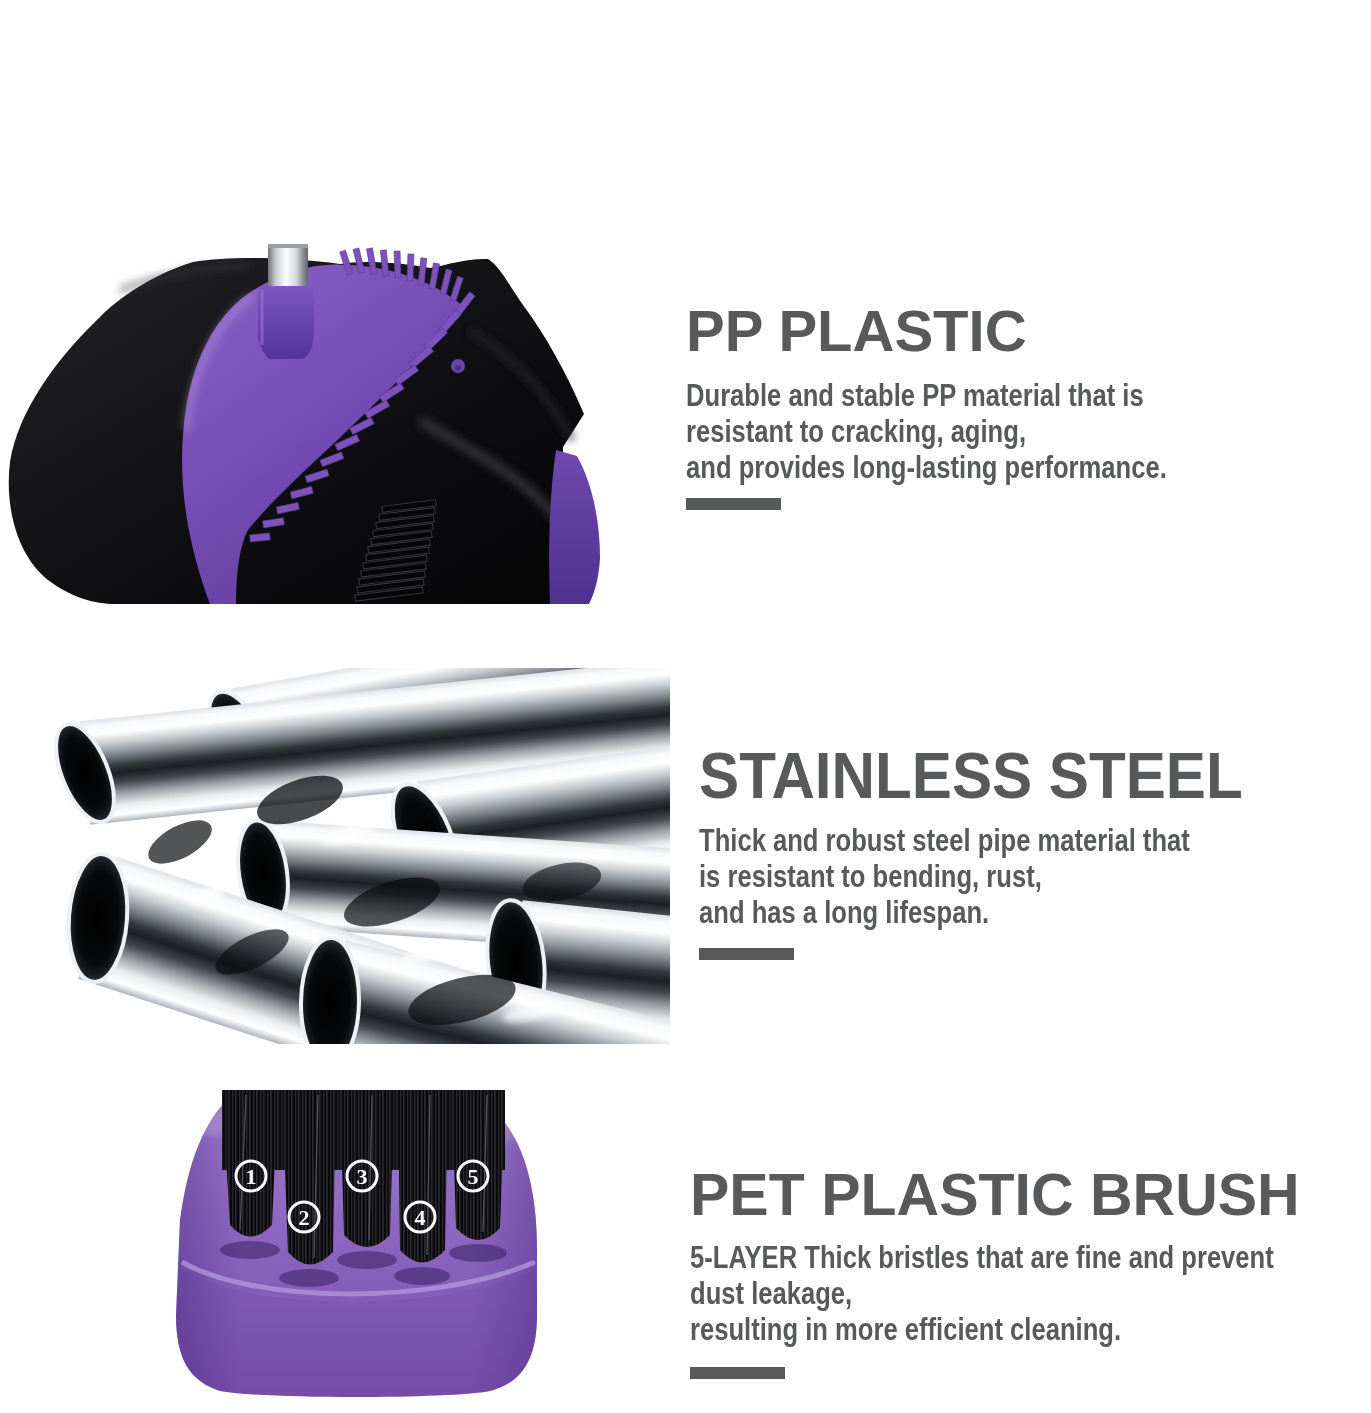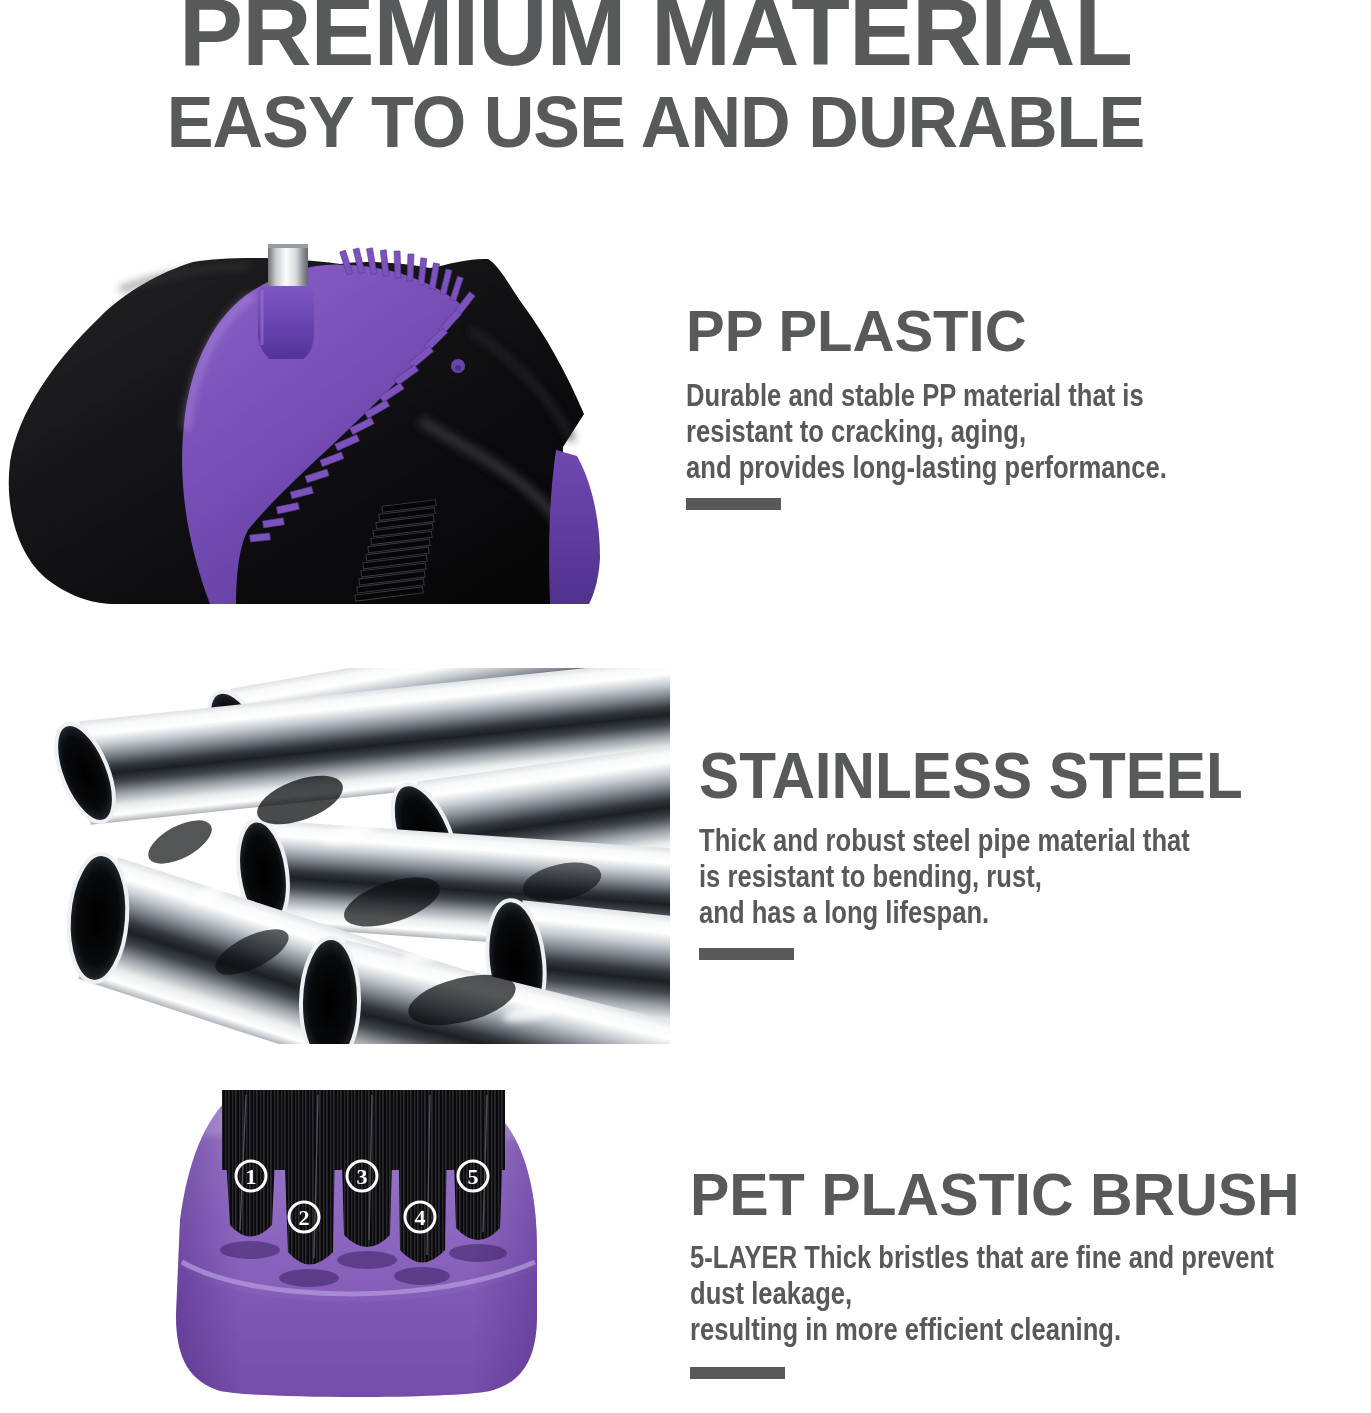--- a/index.html
+++ b/index.html
@@ -28,24 +28,20 @@
   .photo-dustpan{left:0;top:240px;}
   .photo-pipes{left:25px;top:668px;}
   .photo-brush{left:150px;top:1080px;}
   .num-badge text{font-family:"Liberation Serif","DejaVu Serif",serif;font-weight:bold;font-size:22px;fill:#ffffff;}
 </style>
 </head>
 <body>
 
 <div class="canvas">
 
-  <header class="title-block">
-    <h1>PREMIUM MATERIAL</h1>
-    <h2>EASY TO USE AND DURABLE</h2>
-  </header>
 
   <svg class="photo photo-dustpan" width="620" height="370" viewBox="0 240 620 370" xmlns="http://www.w3.org/2000/svg">
     <defs>
       <linearGradient id="rodGrad" x1="0" y1="0" x2="1" y2="0">
         <stop offset="0" stop-color="#70747a"></stop>
           <stop offset=".2" stop-color="#c9cdd1"></stop>
         <stop offset=".45" stop-color="#fbfcfd"></stop>
           <stop offset=".7" stop-color="#d6d9dc"></stop>
         <stop offset=".88" stop-color="#8b8f94"></stop>
           <stop offset="1" stop-color="#63666b"></stop>

